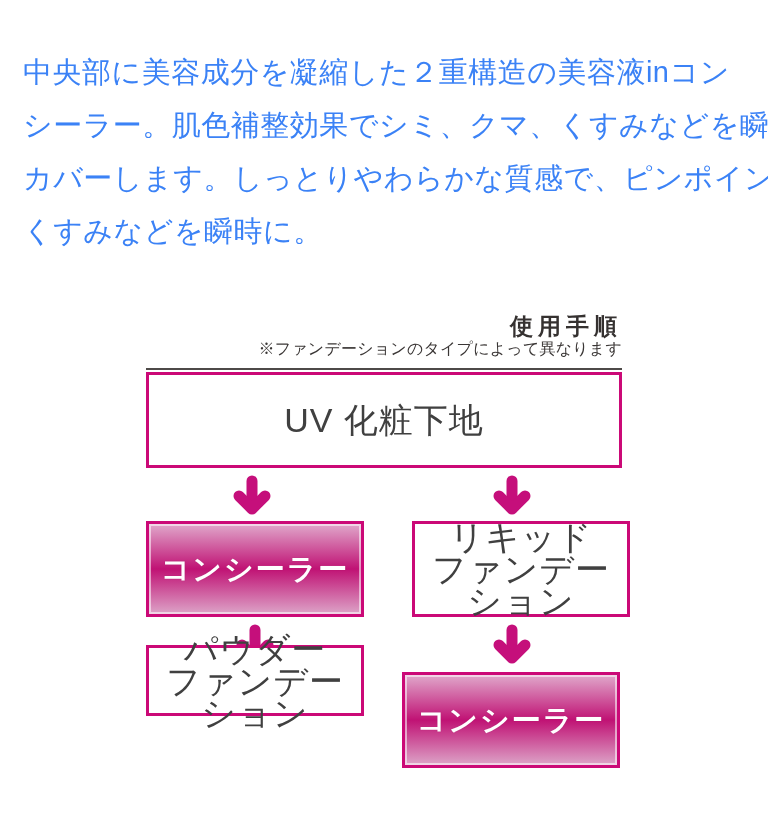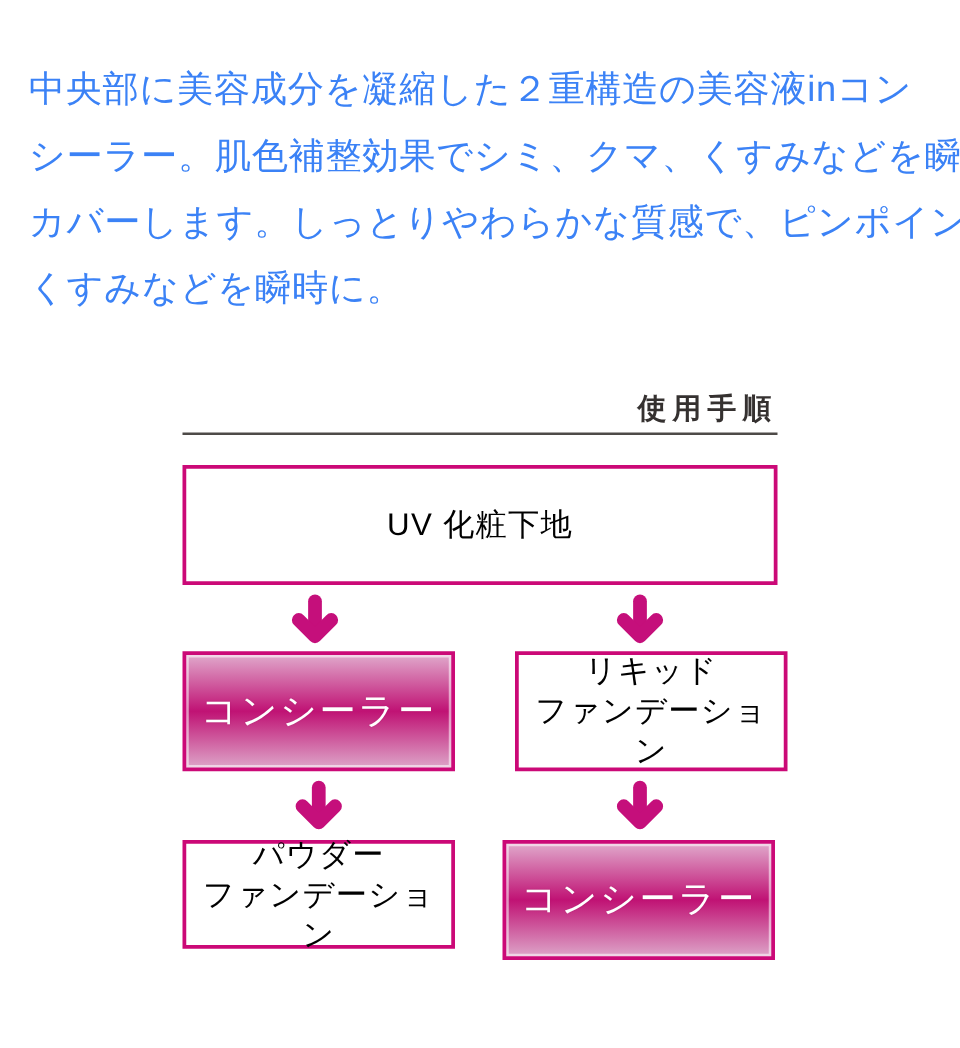--- a/index.html
+++ b/index.html
@@ -37,33 +37,33 @@
     padding-bottom:1px;
   }
 
   
   .flow-box{
     position:absolute;box-sizing:border-box;
     border:3px solid #cb0977;background:#ffffff;
     display:flex;flex-direction:column;justify-content:center;align-items:center;
     text-align:center;
   }
-  .flow-box .lbl{font-size:25px;color:#000000;line-height:32px;letter-spacing:1px;}
+  .flow-box .lbl{font-size:34px;color:#404040;line-height:32px;letter-spacing:1px;}
   .flow-box.filled{
     background:linear-gradient(180deg,#e0a8cb 0%,#c01274 50%,#dda4c8 100%);
     box-shadow:inset 0 0 0 2px rgba(255,255,255,0.55);
   }
   .flow-box.filled .lbl{
-    color:#ffffff;font-weight:normal;font-size:29px;letter-spacing:2px;
+    color:#ffffff;font-weight:bold;font-size:29px;letter-spacing:2px;
     text-shadow:0 0 1px rgba(120,0,60,0.35);
   }
   .box-uv   {left:146px;top:372px;width:476px;height:96px;}
   .box-r2l  {left:146px;top:521px;width:218px;height:96px;}
   .box-r2r  {left:412px;top:521px;width:218px;height:96px;}
-  .box-r3l  {left:146px;top:672px;width:218px;height:87px;}
+  .box-r3l  {left:146px;top:645px;width:218px;height:71px;}
   .box-r3r  {left:402px;top:672px;width:218px;height:96px;}
 
   
   .arrow{position:absolute;width:40px;height:43px;}
   .arrow svg{display:block;width:100%;height:100%;}
   .arrow path{stroke:#c50f7b;stroke-width:11;fill:none;
     stroke-linecap:round;stroke-linejoin:round;}
   .a1l{left:232px;top:475px;}
   .a1r{left:492px;top:475px;}
   .a2l{left:235px;top:624px;}
@@ -76,20 +76,21 @@
 
   <div class="description">
     <span class="line">中央部に美容成分を凝縮した２重構造の美容液inコン</span>
     <span class="line">シーラー。肌色補整効果でシミ、クマ、くすみなどを瞬時に</span>
     <span class="line">カバーします。しっとりやわらかな質感で、ピンポイントにも</span>
     <span class="line">くすみなどを瞬時に。</span>
   </div>
 
   <div class="proc-header">
     <span class="proc-title">使用手順</span>
+    <span class="proc-note">※ファンデーションのタイプによって異なります</span>
   </div>
 
   <div class="flow-box box-uv">
     <span class="lbl">UV 化粧下地</span>
   </div>
 
   <div class="arrow a1l">
     <svg viewBox="0 0 40 43">
         <path d="M20 6 V25"></path>
         <path d="M7 21 L20 34 L33 21"></path>

